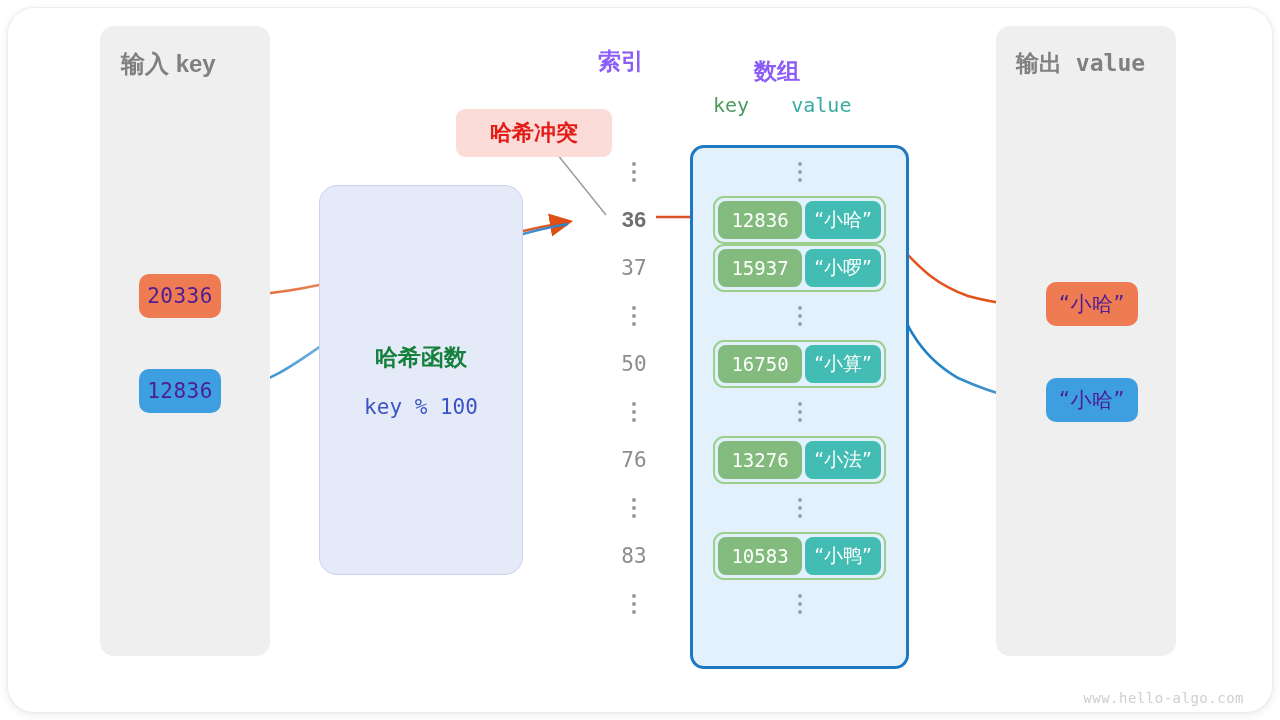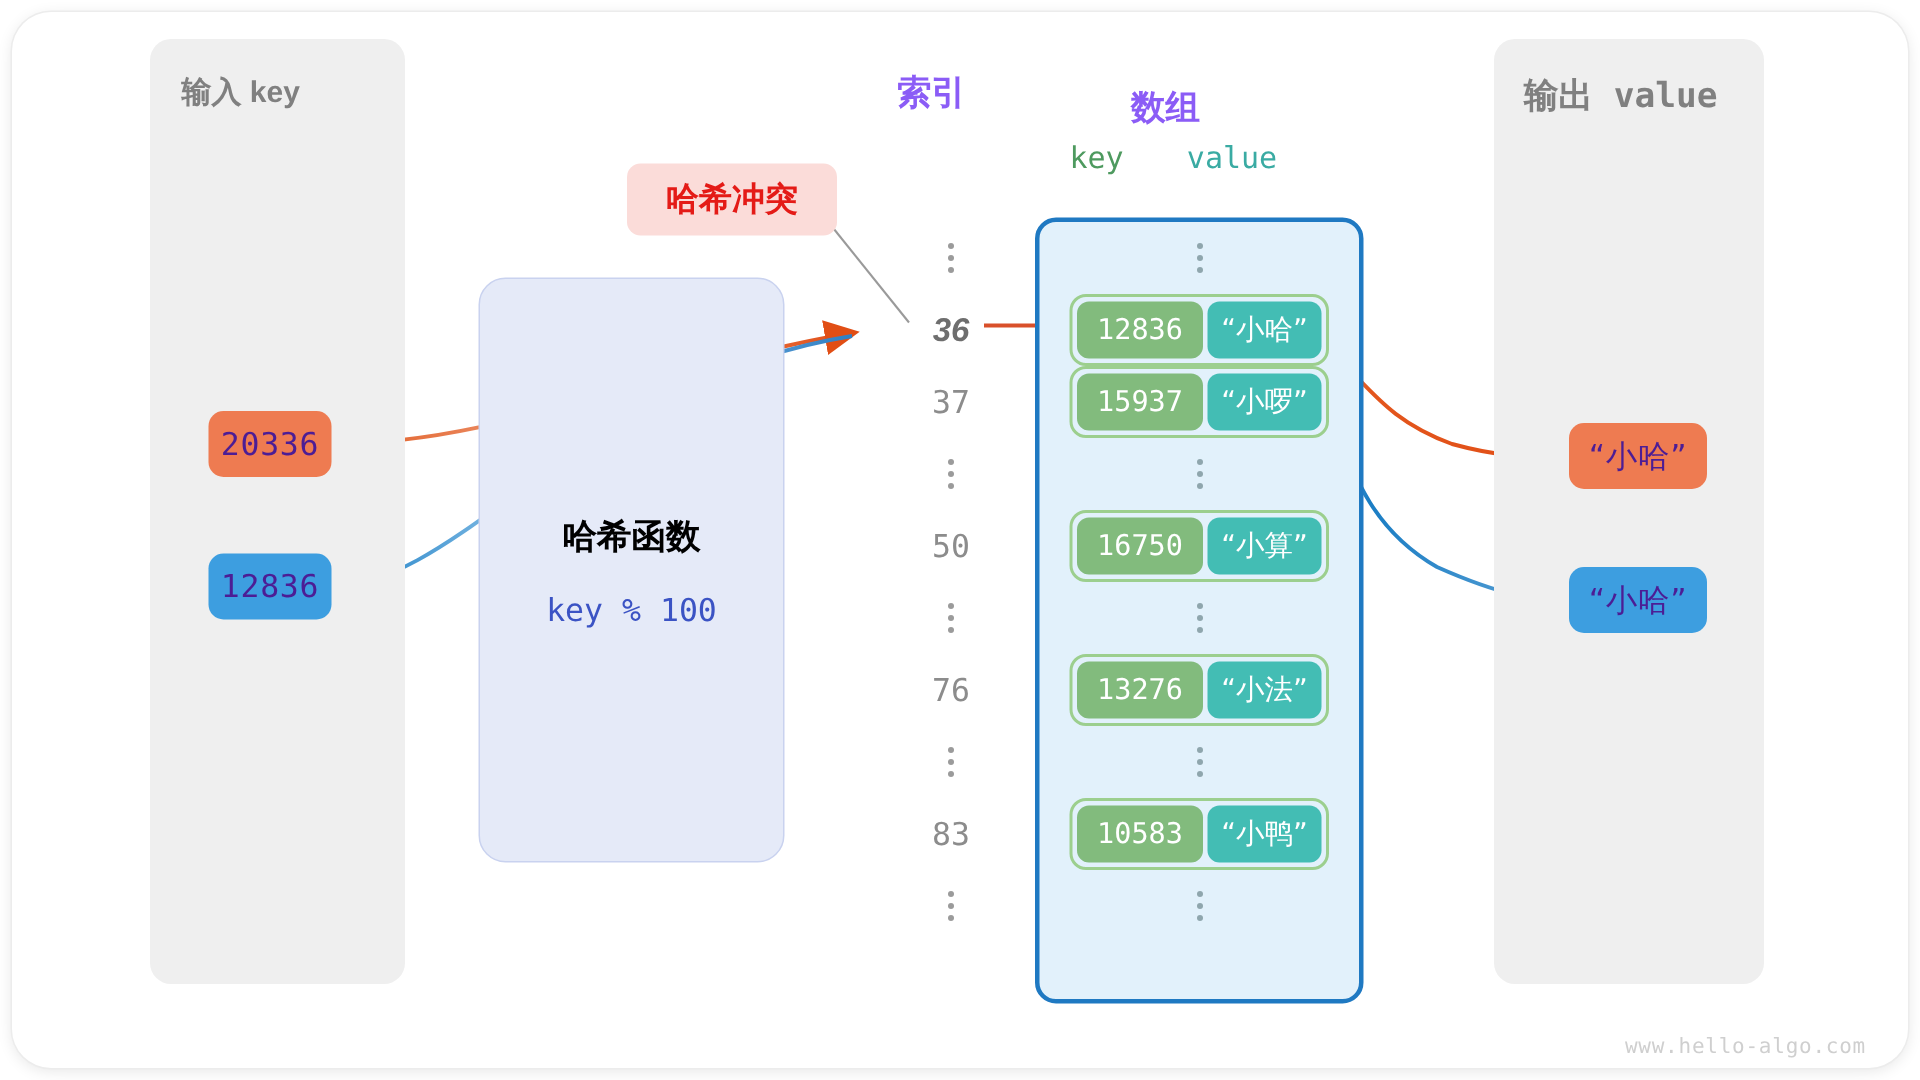--- a/index.html
+++ b/index.html
@@ -30,21 +30,21 @@
   }
   .pill.orange{background:#ee7b51;}
   .pill.blue{background:#3d9ee0;}
   .pill.cjk{font-family:"DejaVu Sans","Liberation Sans",sans-serif;font-size:21px;}
 
   
   #hash-box{
     position:absolute;background:#e5eaf8;border:1px solid #c9d2ef;border-radius:18px;
     display:flex;flex-direction:column;align-items:center;justify-content:center;
   }
-  #hash-box .fn-name{color:#000000;font-size:23px;font-weight:bold;margin-bottom:22px;}
+  #hash-box .fn-name{color:#15803d;font-size:23px;font-weight:bold;margin-bottom:22px;}
   #hash-box .fn-expr{color:#3b53c4;font-size:21px;
     font-family:"DejaVu Sans Mono","Liberation Mono",monospace;}
 
   
   #collision{
     position:absolute;background:#fbdcd9;border-radius:9px;
     display:flex;align-items:center;justify-content:center;
     color:#e41b17;font-weight:bold;font-size:22px;
     font-family:"DejaVu Sans","Liberation Sans",sans-serif;
   }
@@ -54,21 +54,21 @@
   .kv-head{position:absolute;font-size:20px;
     font-family:"DejaVu Sans Mono","Liberation Mono",monospace;white-space:nowrap;}
   .kv-head .k{color:#4e9a5f;text-align:center;}
   .kv-head .v{color:#3aaba3;}
 
   
   #index-col{position:absolute;left:598px;top:140px;width:56px;}
   .idx{height:48px;display:flex;align-items:center;justify-content:center;
        color:#8c8c8c;font-size:21px;
        font-family:"DejaVu Sans Mono","Liberation Mono",monospace;}
-  .idx.bold{color:#6e6e6e;font-weight:bold;font-family:"Liberation Sans",sans-serif;font-size:22px;font-style:italic;}
+  .idx.bold{color:#6e6e6e;font-weight:bold;font-family:"Liberation Sans",sans-serif;font-size:22px;}
   .idx.dots{height:48px;}
 
   .vdots{display:flex;flex-direction:column;align-items:center;justify-content:center;gap:4px;}
   .vdots i{display:block;width:4px;height:4px;border-radius:50%;background:#9b9b9b;}
 
   
   #array-box{
     position:absolute;left:682px;top:137px;width:213px;height:518px;
     background:#e2f1fb;border:3px solid #1f79c2;border-radius:14px;
   }
@@ -139,31 +139,31 @@
     <path d="M 648 209 L 712 209" fill="none" stroke="#d9502a" stroke-width="2.6"></path>
 
     <path d="M 545 141 L 598 207" fill="none" stroke="#9a9a9a" stroke-width="1.4"></path>
 
     <path d="M 862 215 C 900 236 905 268 960 288 C 1000 299 1020 296 1036 296" fill="none" stroke="url(#gradOrangeOut)" stroke-width="2.6" marker-end="url(#ah-orange)"></path>
 
     <path d="M 853 222 C 890 256 880 330 950 370 C 995 390 1016 392 1036 392" fill="none" stroke="url(#gradBlueOut)" stroke-width="2.6" marker-end="url(#ah-blue)"></path>
   </svg>
 
   <div class="panel" style="left:92px;top:18px;width:170px;height:630px;"></div>
-  <div class="panel-title" style="left:113px;top:40px;font-size:20px;">输入 key</div>
+  <div class="panel-title" style="left:113px;top:40px;font-size:24px;">输入 key</div>
 
   <div class="pill orange" style="left:131px;top:266px;width:82px;height:44px;">20336</div>
   <div class="pill blue" style="left:131px;top:361px;width:82px;height:44px;">12836</div>
 
   <div id="hash-box" style="left:311px;top:177px;width:202px;height:388px;">
     <div class="fn-name">哈希函数</div>
     <div class="fn-expr">key % 100</div>
   </div>
 
-  <div id="collision" style="left:410px;top:101px;width:140px;height:48px;">哈希冲突</div>
+  <div id="collision" style="left:448px;top:101px;width:156px;height:48px;">哈希冲突</div>
 
   <div class="col-head" style="left:590px;top:38px;">索引</div>
   <div class="col-head" style="left:746px;top:38px;margin-top:10px;">数组</div>
   <div class="kv-head" style="left:705px;top:85px;">
     <span class="k">key</span>
     <span style="display:inline-block;width:18px;"></span>
     <span class="v">value</span>
   </div>
 
   <div id="index-col">

